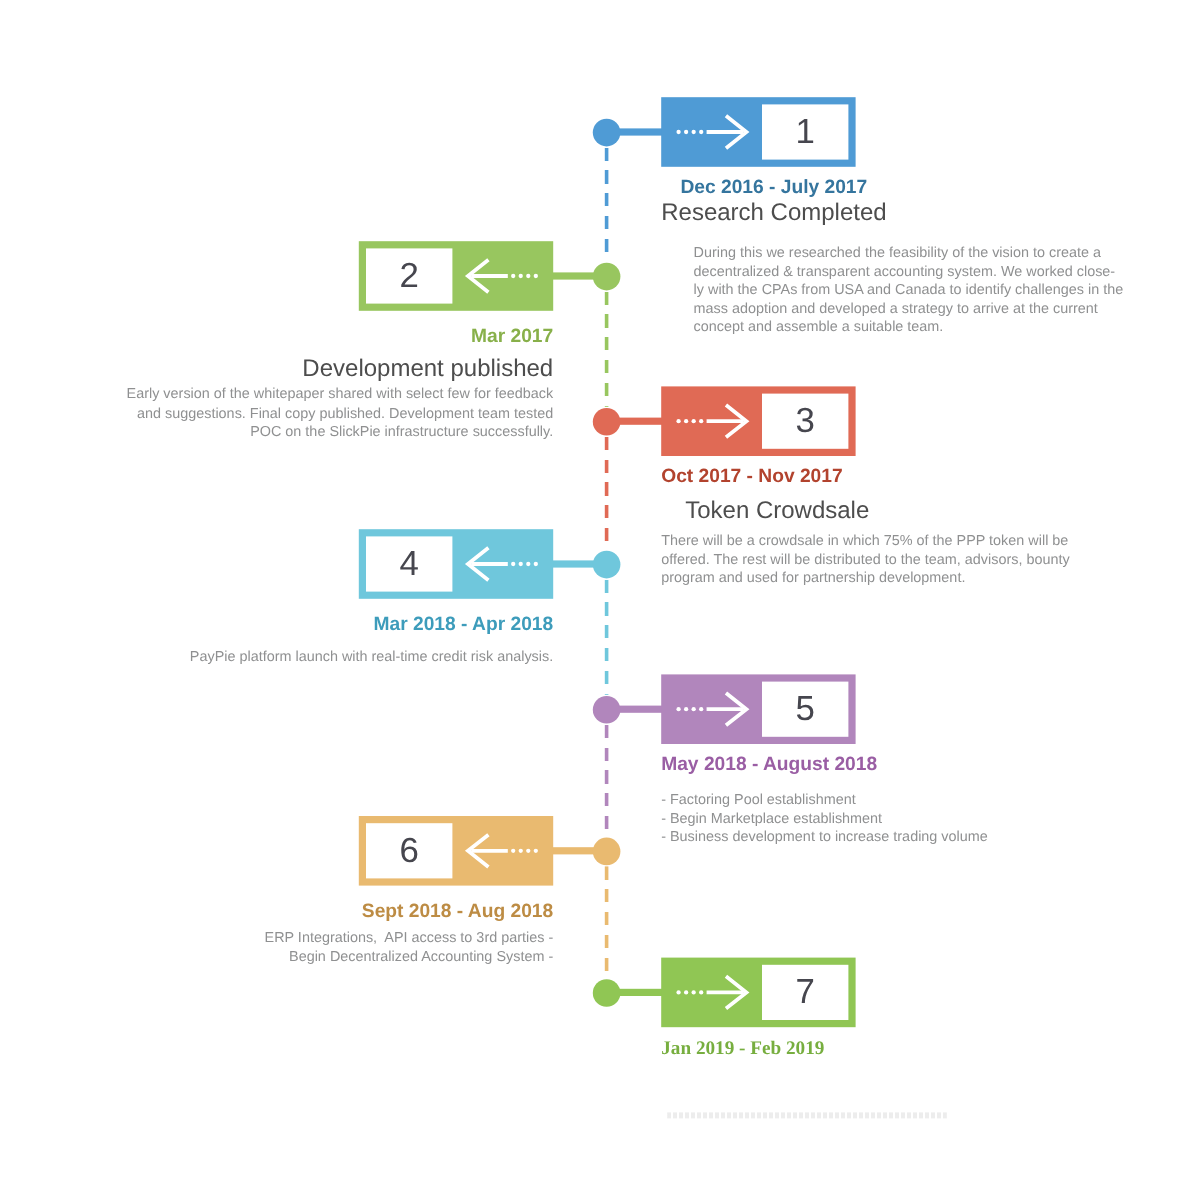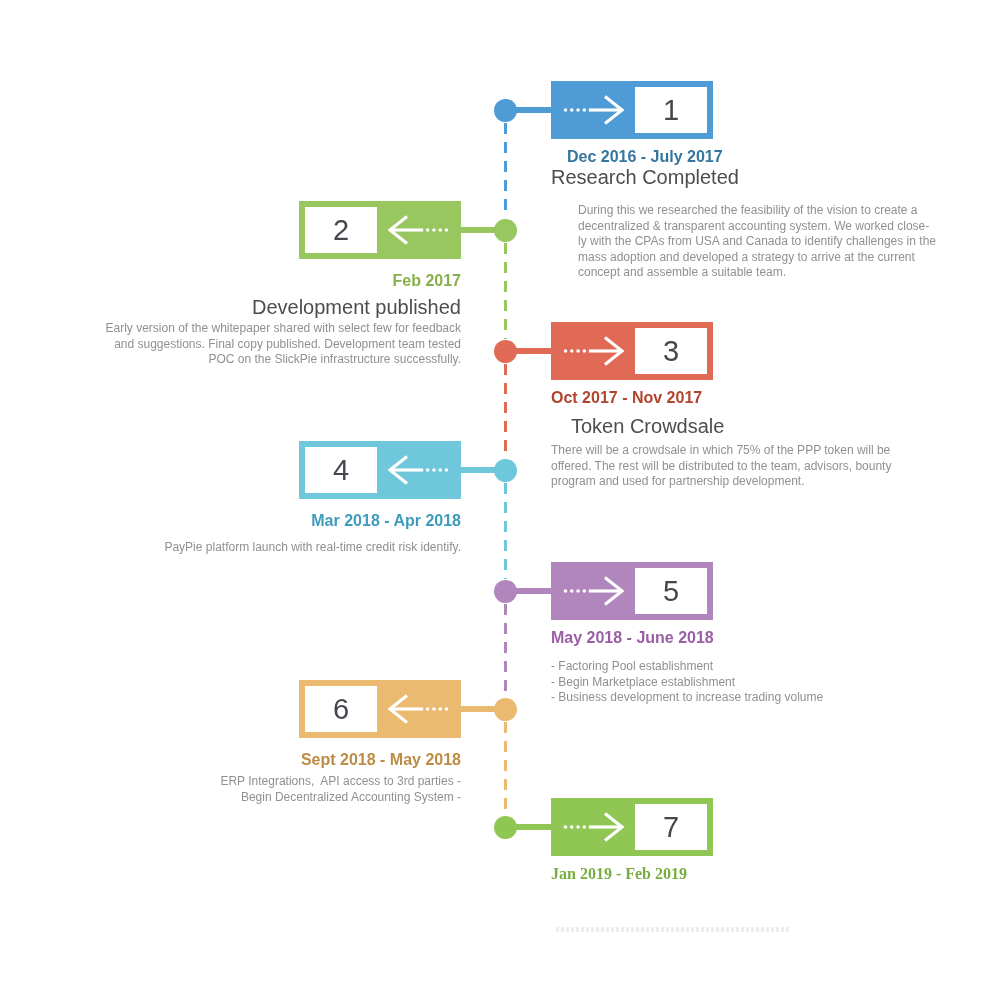--- a/index.html
+++ b/index.html
@@ -111,21 +111,21 @@
       <svg width="70" height="36" viewBox="0 0 78 40" stroke="#ffffff" fill="none" style="transform:scaleX(-1)">
         <circle cx="5" cy="20" r="2" fill="#ffffff" stroke="none"></circle>
           <circle cx="12" cy="20" r="2" fill="#ffffff" stroke="none"></circle>
           <circle cx="19" cy="20" r="2" fill="#ffffff" stroke="none"></circle>
           <circle cx="26" cy="20" r="2" fill="#ffffff" stroke="none"></circle>
         <line x1="31" y1="20" x2="65" y2="20" stroke-width="3.5"></line>
         <polyline points="49,5 68,20 49,35" stroke-width="3.5"></polyline>
       </svg>
     </span>
   </div>
-  <div class="date l m2-date" style="color: rgb(136, 176, 74);">Feb 2017</div>
+  <div class="date l m2-date" style="color: rgb(136, 176, 74);">Mar 2017</div>
   <div class="title l m2-title">Development published</div>
   <div class="desc l m2-desc">Early version of the whitepaper shared with select few for feedback
 and suggestions. Final copy published. Development team tested
 POC on the SlickPie infrastructure successfully.</div>
 
   <span class="dot m3-dot" style="background: rgb(224, 106, 85);"></span>
   <span class="connector m3-conn" style="background: rgb(224, 106, 85);"></span>
   <div class="box right m3-box" style="background: rgb(224, 106, 85);">
     <span class="arrowwrap">
       <svg width="70" height="36" viewBox="0 0 78 40" stroke="#ffffff" fill="none">
@@ -158,40 +158,40 @@
         <circle cx="5" cy="20" r="2" fill="#ffffff" stroke="none"></circle>
           <circle cx="12" cy="20" r="2" fill="#ffffff" stroke="none"></circle>
           <circle cx="19" cy="20" r="2" fill="#ffffff" stroke="none"></circle>
           <circle cx="26" cy="20" r="2" fill="#ffffff" stroke="none"></circle>
         <line x1="31" y1="20" x2="65" y2="20" stroke-width="3.5"></line>
         <polyline points="49,5 68,20 49,35" stroke-width="3.5"></polyline>
       </svg>
     </span>
   </div>
   <div class="date l m4-date" style="color: rgb(61, 156, 187);">Mar 2018 - Apr 2018</div>
-  <div class="desc l m4-desc">PayPie platform launch with real-time credit risk identify.</div>
+  <div class="desc l m4-desc">PayPie platform launch with real-time credit risk analysis.</div>
 
   <span class="dot m5-dot" style="background: rgb(177, 134, 188);"></span>
   <span class="connector m5-conn" style="background: rgb(177, 134, 188);"></span>
   <div class="box right m5-box" style="background: rgb(177, 134, 188);">
     <span class="arrowwrap">
       <svg width="70" height="36" viewBox="0 0 78 40" stroke="#ffffff" fill="none">
         <circle cx="5" cy="20" r="2" fill="#ffffff" stroke="none"></circle>
           <circle cx="12" cy="20" r="2" fill="#ffffff" stroke="none"></circle>
           <circle cx="19" cy="20" r="2" fill="#ffffff" stroke="none"></circle>
           <circle cx="26" cy="20" r="2" fill="#ffffff" stroke="none"></circle>
         <line x1="31" y1="20" x2="65" y2="20" stroke-width="3.5"></line>
         <polyline points="49,5 68,20 49,35" stroke-width="3.5"></polyline>
       </svg>
     </span>
     <span class="numplate">
         <span class="num">5</span>
       </span>
   </div>
-  <div class="date r m5-date" style="color: rgb(154, 94, 164);">May 2018 - June 2018</div>
+  <div class="date r m5-date" style="color: rgb(154, 94, 164);">May 2018 - August 2018</div>
   <div class="desc r m5-desc">- Factoring Pool establishment
 - Begin Marketplace establishment
 - Business development to increase trading volume</div>
 
   <span class="dot m6-dot" style="background: rgb(233, 186, 112);"></span>
   <span class="connector m6-conn" style="background: rgb(233, 186, 112);"></span>
   <div class="box left m6-box" style="background: rgb(233, 186, 112);">
     <span class="numplate">
         <span class="num">6</span>
       </span>
@@ -199,21 +199,21 @@
       <svg width="70" height="36" viewBox="0 0 78 40" stroke="#ffffff" fill="none" style="transform:scaleX(-1)">
         <circle cx="5" cy="20" r="2" fill="#ffffff" stroke="none"></circle>
           <circle cx="12" cy="20" r="2" fill="#ffffff" stroke="none"></circle>
           <circle cx="19" cy="20" r="2" fill="#ffffff" stroke="none"></circle>
           <circle cx="26" cy="20" r="2" fill="#ffffff" stroke="none"></circle>
         <line x1="31" y1="20" x2="65" y2="20" stroke-width="3.5"></line>
         <polyline points="49,5 68,20 49,35" stroke-width="3.5"></polyline>
       </svg>
     </span>
   </div>
-  <div class="date l m6-date" style="color: rgb(189, 140, 68);">Sept 2018 - May 2018</div>
+  <div class="date l m6-date" style="color: rgb(189, 140, 68);">Sept 2018 - Aug 2018</div>
   <div class="desc l m6-desc">ERP Integrations,  API access to 3rd parties -
 Begin Decentralized Accounting System -</div>
 
   <span class="dot m7-dot" style="background: rgb(144, 198, 84);"></span>
   <span class="connector m7-conn" style="background: rgb(144, 198, 84);"></span>
   <div class="box right m7-box" style="background: rgb(144, 198, 84);">
     <span class="arrowwrap">
       <svg width="70" height="36" viewBox="0 0 78 40" stroke="#ffffff" fill="none">
         <circle cx="5" cy="20" r="2" fill="#ffffff" stroke="none"></circle>
           <circle cx="12" cy="20" r="2" fill="#ffffff" stroke="none"></circle>

